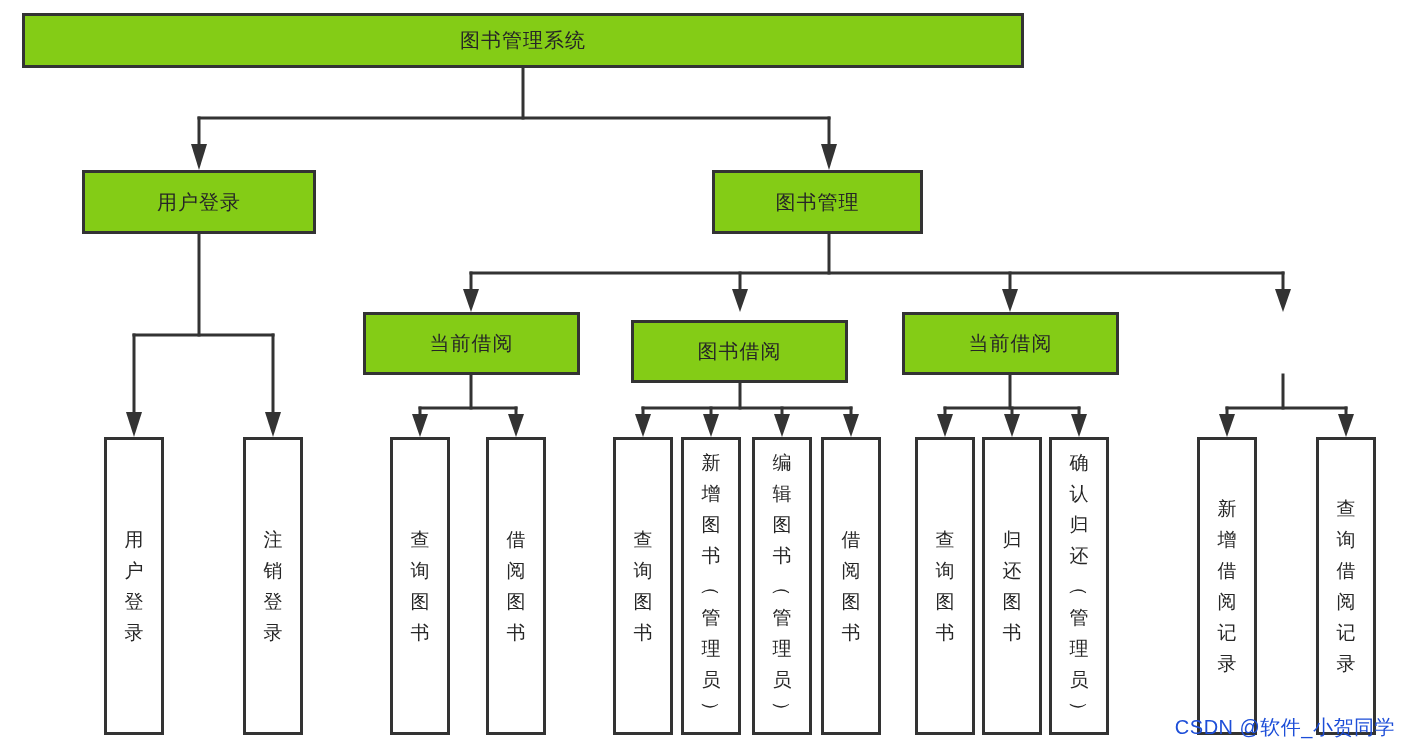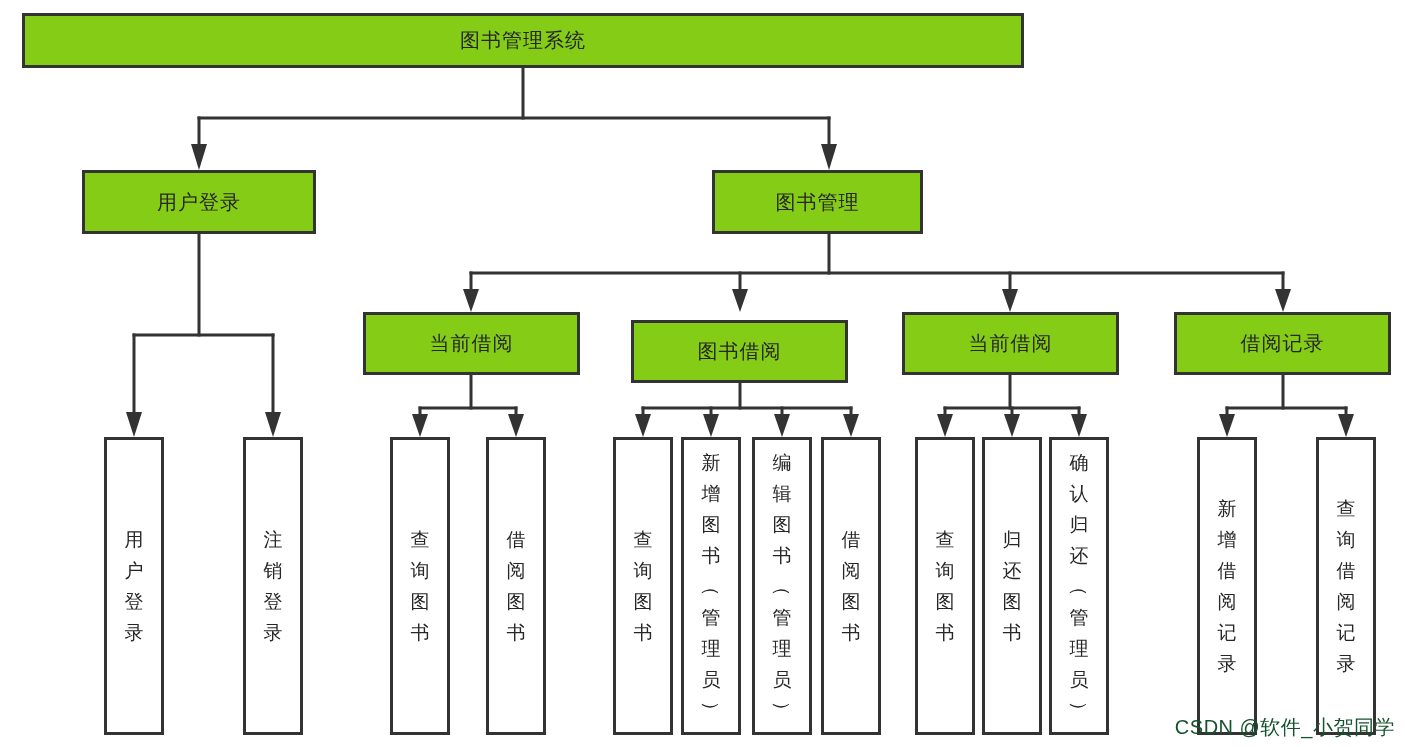--- a/index.html
+++ b/index.html
@@ -37,21 +37,21 @@
     justify-content:center;
     height:100%;
     font-size:19px;
   }
   .vtext span{display:block;line-height:31px;text-align:center;}
   .vtext span.rot{transform:rotate(90deg);}
   #connectors{position:absolute;left:0;top:0;}
   #watermark{
     position:absolute;
     right:10px;bottom:6px;
-    color:#14532d;
+    color:#1d4ed8;
     font-size:20px;
     letter-spacing:0.5px;
     white-space:nowrap;
   }
 </style>
 </head>
 <body>
 
 <div id="stage">
 
@@ -132,21 +132,20 @@
   </svg>
 
   <div class="node" style="left:22px;top:13px;width:1002px;height:55px;">图书管理系统</div>
 
   <div class="node" style="left:82px;top:170px;width:234px;height:64px;">用户登录</div>
   <div class="node" style="left:712px;top:170px;width:211px;height:64px;">图书管理</div>
 
   <div class="node" style="left:363px;top:312px;width:217px;height:63px;">当前借阅</div>
   <div class="node" style="left:631px;top:320px;width:217px;height:63px;">图书借阅</div>
   <div class="node" style="left:902px;top:312px;width:217px;height:63px;">当前借阅</div>
-  <div class="node" style="left:1174px;top:312px;width:217px;height:63px;">借阅记录</div>
 
   <div class="leaf" style="left:104px;top:437px;">
     <div class="vtext">
         <span>用</span>
         <span>户</span>
         <span>登</span>
         <span>录</span>
       </div>
   </div>
   <div class="leaf" style="left:243px;top:437px;">

